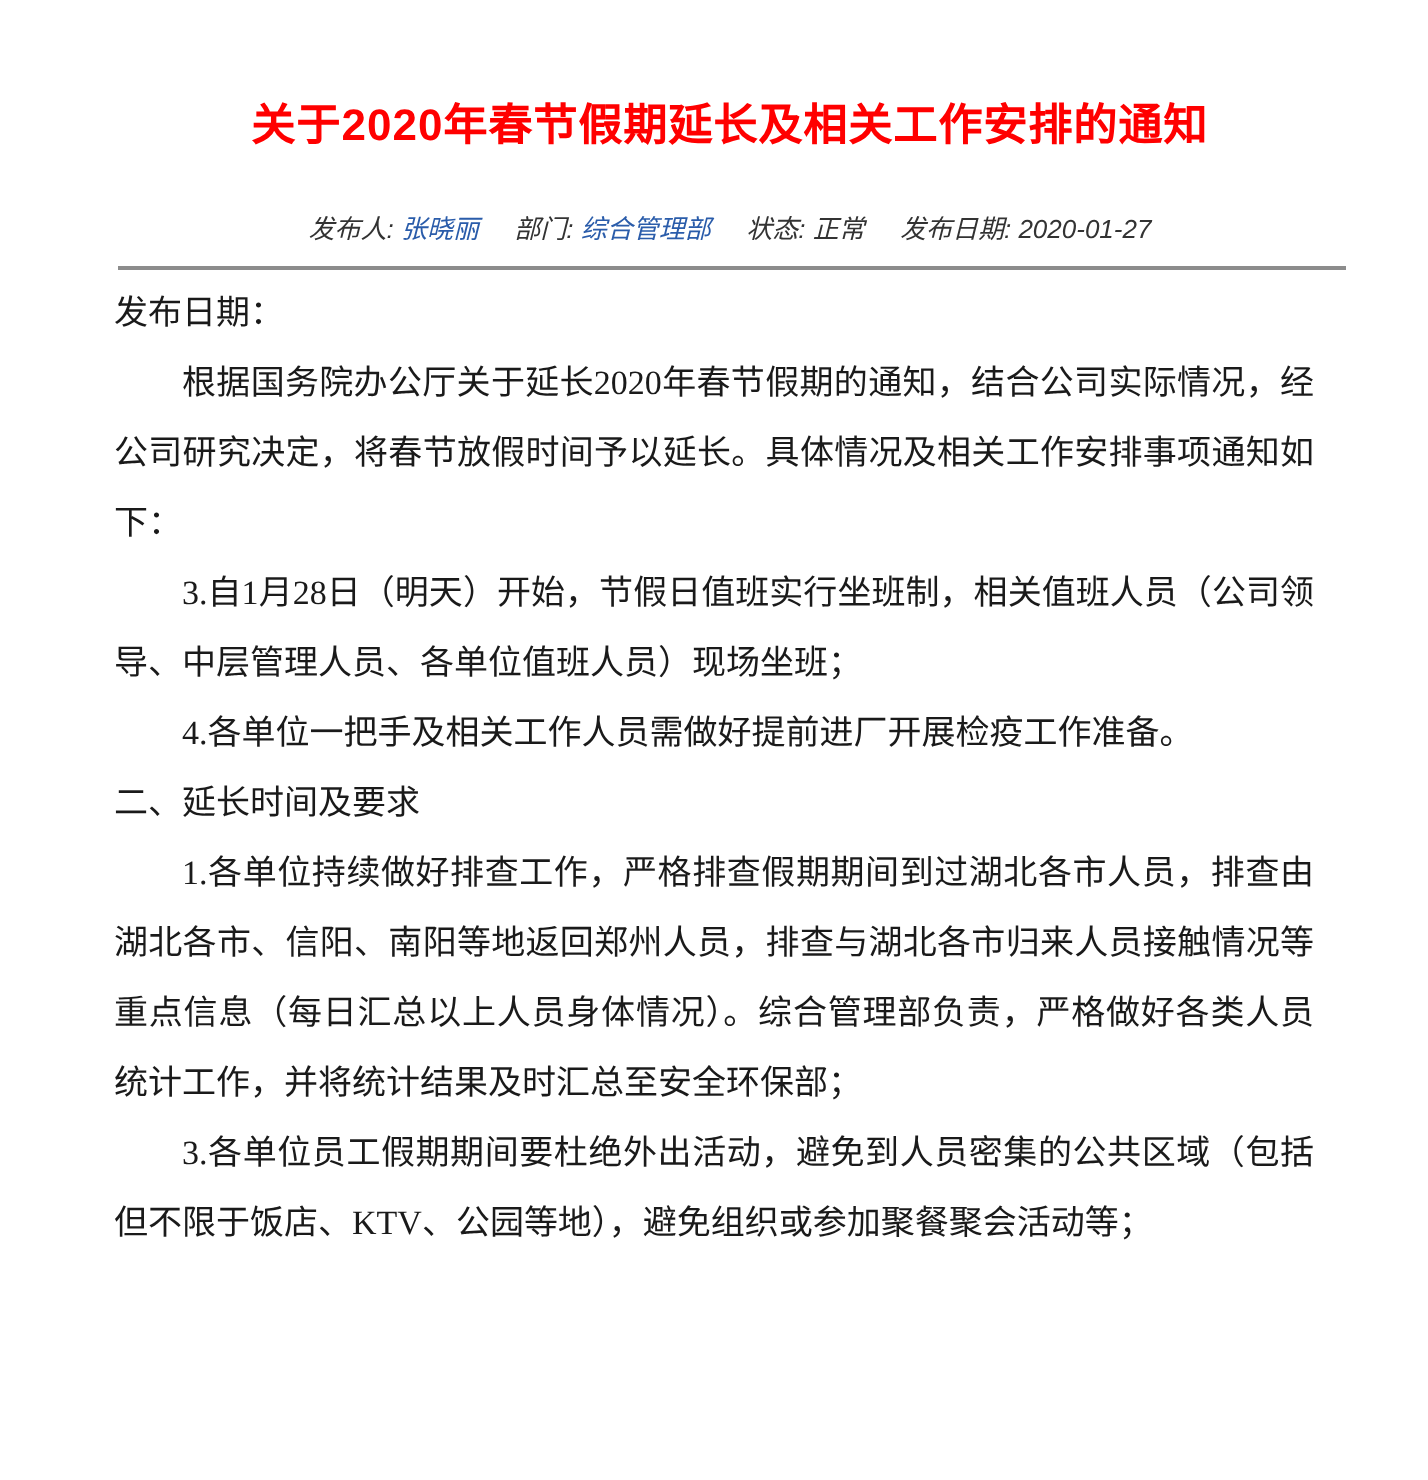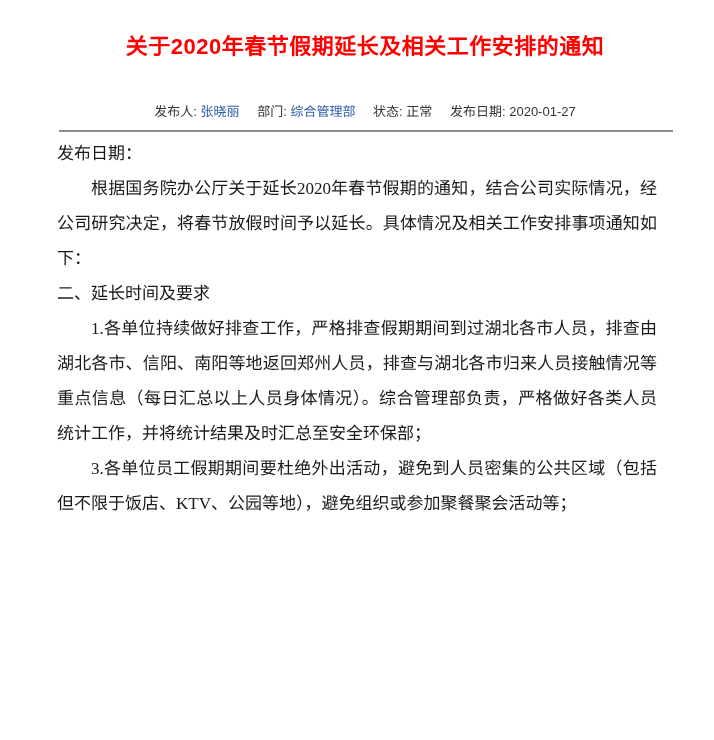--- a/index.html
+++ b/index.html
@@ -11,36 +11,37 @@
     width: 714px;
     height: 740px;
     overflow: hidden;
     font-family: "Liberation Sans", sans-serif;
   }
   .doc {
     padding: 0 41px 0 57px;
   }
   .page-title {
     margin: 0;
-    padding-top: 32px;
+    padding-top: 48px;
     text-align: center;
     font-size: 22px;
     line-height: 30px;
     font-weight: bold;
     letter-spacing: 0.5px;
     color: var(--title-color, #ff0000);
     font-family: "Liberation Sans", sans-serif;
   }
   .meta-row {
-    margin-top: 42px;
+    margin-top: 29px;
     text-align: center;
     font-size: 13px;
     line-height: 16px;
     color: #333333;
     white-space: nowrap;
+    font-style: italic;
   }
   .meta-group {
     display: inline-block;
     margin: 0 7px;
   }
   .meta-label {
     color: #333333;
   }
   .meta-value {
     color: #333333;
@@ -97,18 +98,20 @@
       <span class="meta-label">发布日期:</span>
       <span class="meta-value">2020-01-27</span>
     </span>
   </div>
 
   <hr class="divider">
 
   <div class="notice-body">
       <p class="para">发布日期：</p>
       <p class="para indent">根据国务院办公厅关于延长2020年春节假期的通知，结合公司实际情况，经公司研究决定，将春节放假时间予以延长。具体情况及相关工作安排事项通知如下：</p>
+      <p class="para indent">3.自1月28日（明天）开始，节假日值班实行坐班制，相关值班人员（公司领导、中层管理人员、各单位值班人员）现场坐班；</p>
+      <p class="para indent">4.各单位一把手及相关工作人员需做好提前进厂开展检疫工作准备。</p>
       <p class="para">二、延长时间及要求</p>
       <p class="para indent">1.各单位持续做好排查工作，严格排查假期期间到过湖北各市人员，排查由湖北各市、信阳、南阳等地返回郑州人员，排查与湖北各市归来人员接触情况等重点信息（每日汇总以上人员身体情况）。综合管理部负责，严格做好各类人员统计工作，并将统计结果及时汇总至安全环保部；</p>
       <p class="para indent">3.各单位员工假期期间要杜绝外出活动，避免到人员密集的公共区域（包括但不限于饭店、KTV、公园等地），避免组织或参加聚餐聚会活动等；</p>
     </div>
 
 </div>
 
 </body></html>

